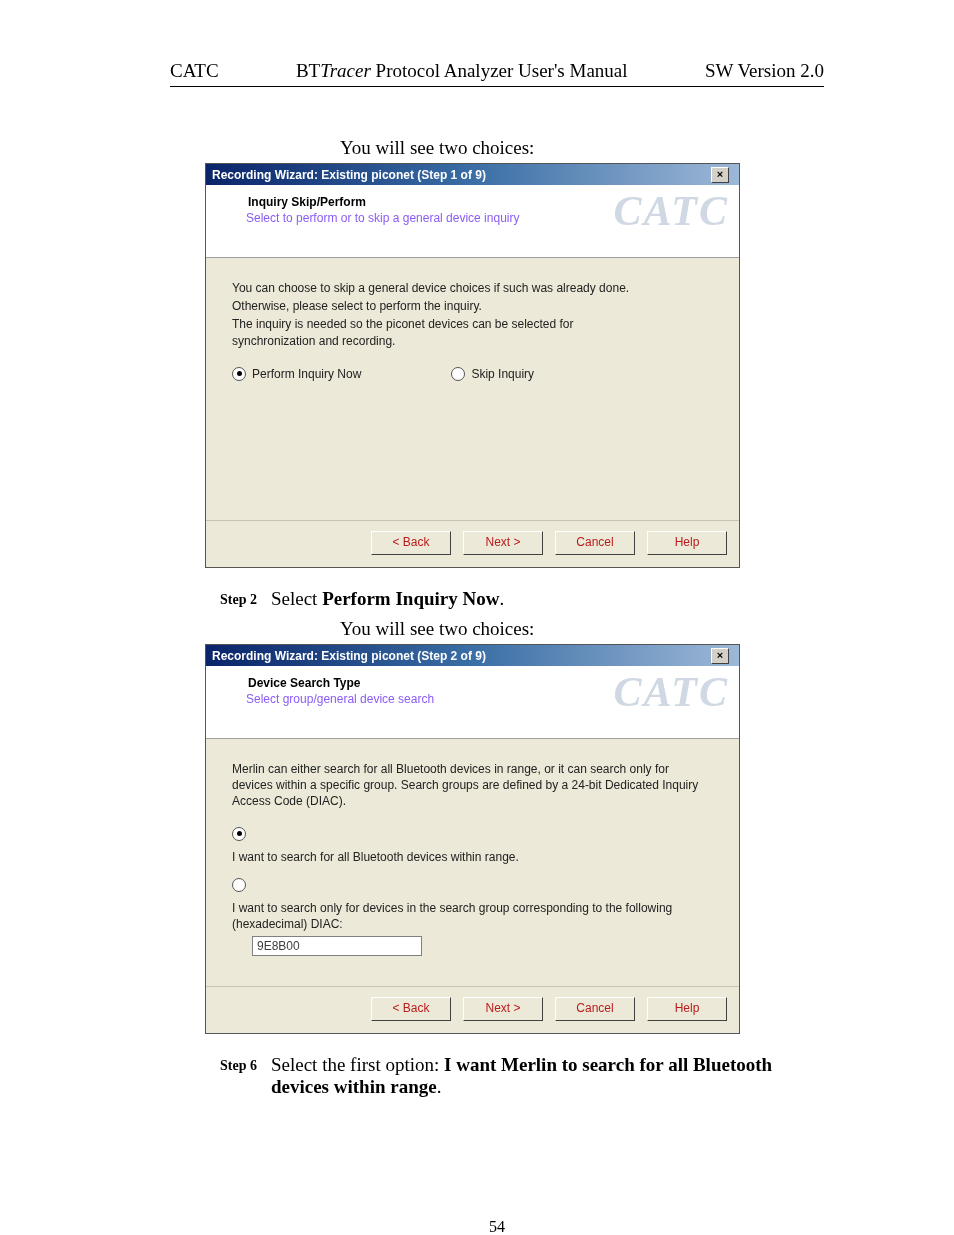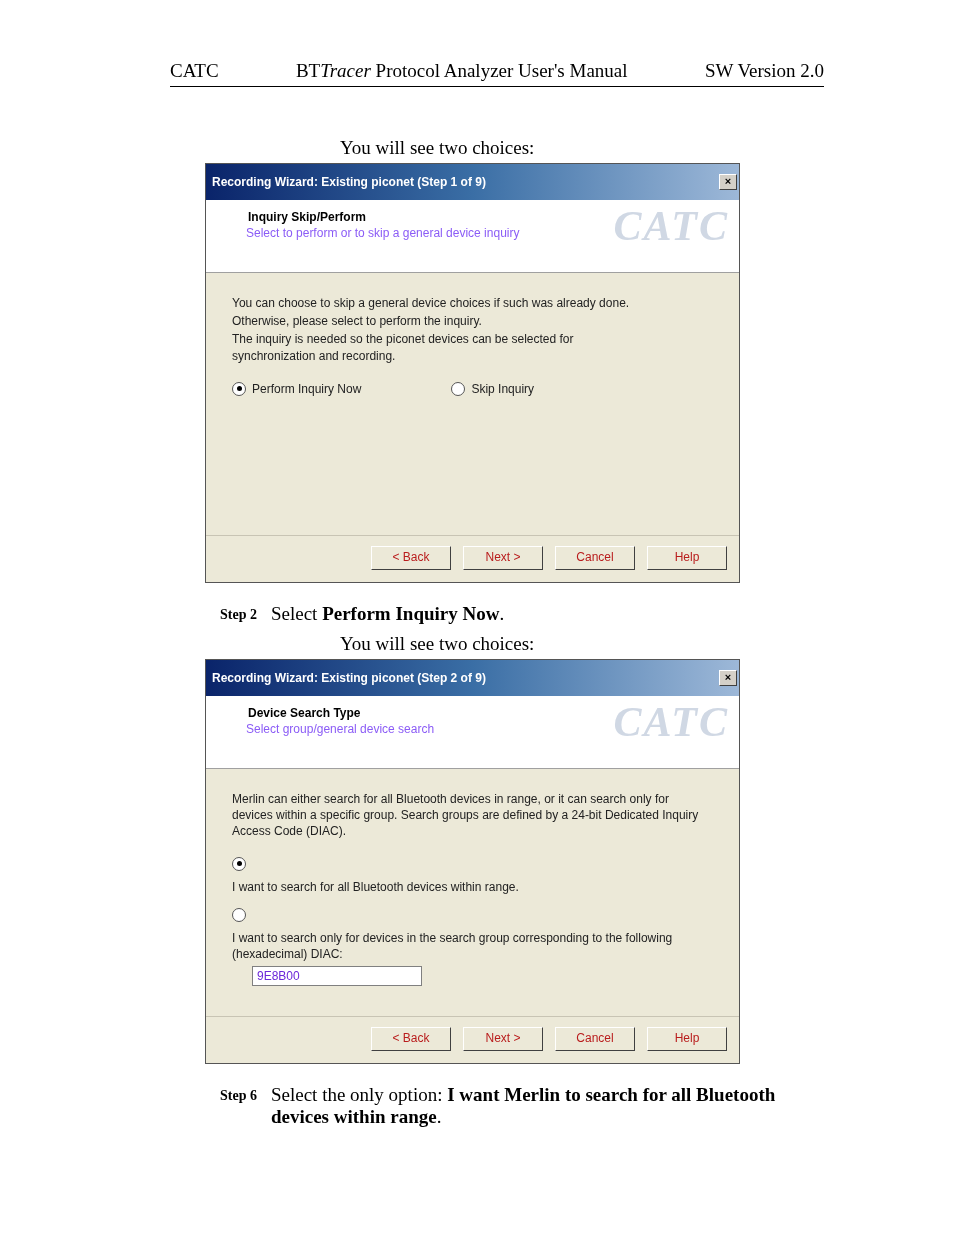--- a/index.html
+++ b/index.html
@@ -32,22 +32,22 @@
     border: 1px solid #555;
     background: #ece9d8;
     font-family: Tahoma, Arial, sans-serif;
     font-size: 12px;
     box-sizing: border-box;
   }
   .titlebar {
     display: flex;
     align-items: center;
     justify-content: space-between;
-    height: 36px;
-    padding: 0 2px 0 6px;
+    height: 21px;
+    padding: 0 10px 0 6px;
     background: linear-gradient(to right, #0a246a, #3a6ea5, #9db8d8);
     color: #fff;
     font-weight: bold;
   }
   .close-btn {
     width: 16px; height: 14px;
     background: #d4d0c8;
     border: 1px solid #fff;
     border-right-color:#404040;
     border-bottom-color:#404040;
@@ -105,21 +105,21 @@
   .ritem .rlabel { flex:1; line-height:1.35; }
   .diac-input {
     display:block;
     width: 160px;
     margin: 4px 0 0 20px;
     padding: 2px 4px;
     border: 1px solid #808080;
     background:#fff;
     font-family: Tahoma, Arial, sans-serif;
     font-size:12px;
-    color:#6d28d9;
+    color:#404040;
   }
   .btn-row {
     display:flex; justify-content:flex-end; gap:12px;
     padding: 10px 12px 12px 12px;
     border-top: 1px solid #c8c4b4;
   }
   .win-btn {
     width: 78px; height: 22px;
     background:#ece9d8;
     border:1px solid #404040;
@@ -233,19 +233,19 @@
       <div class="win-btn">&lt; Back</div>
       <div class="win-btn">Next &gt;</div>
       <div class="win-btn">Cancel</div>
       <div class="win-btn">Help</div>
     </div>
   </div>
 
   <div class="step-line">
     <span class="step-label">Step 6</span>
     <span class="step-text">
-      <span>Select the only option:  </span><span class="bold">I want Merlin to search for all Bluetooth devices within range</span><span>.</span>
+      <span>Select the first option:  </span><span class="bold">I want Merlin to search for all Bluetooth devices within range</span><span>.</span>
     </span>
   </div>
 
   <div class="page-num">54</div>
 
 </div>
 
 </body></html>

